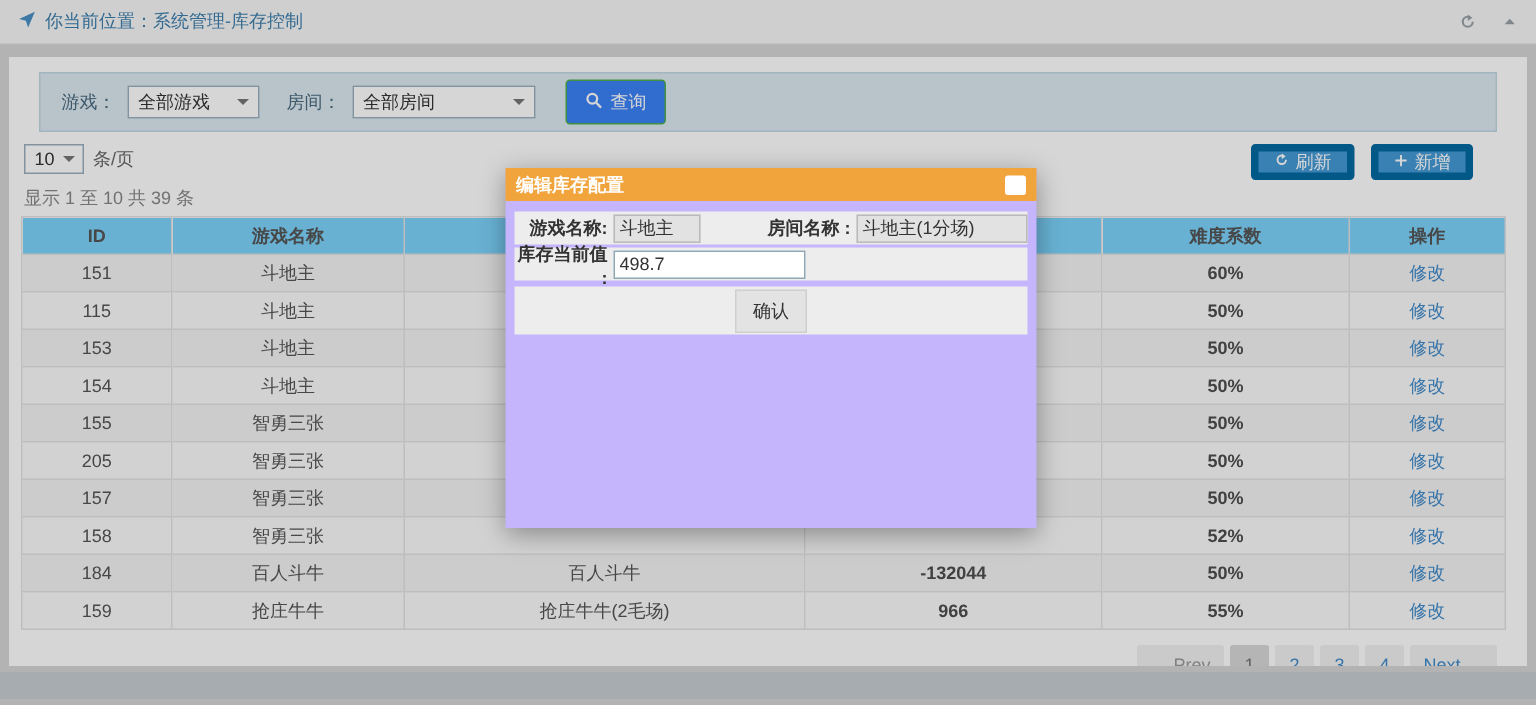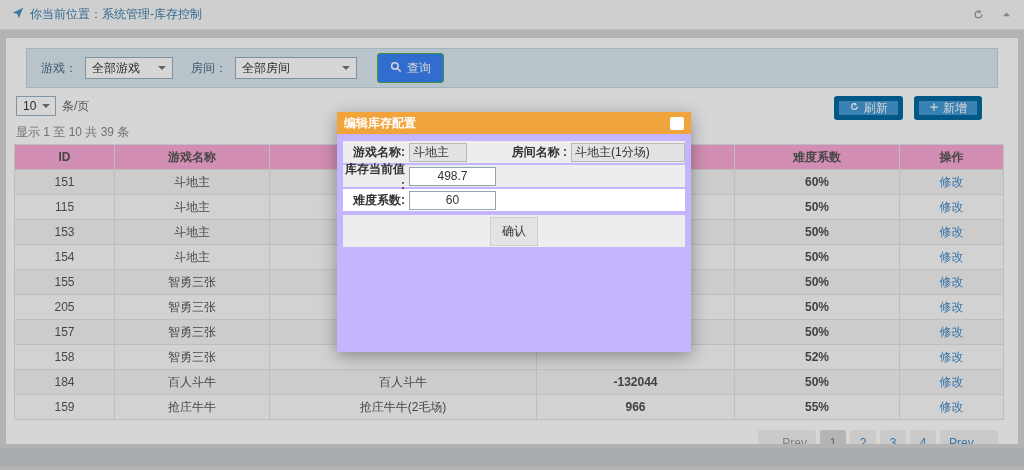--- a/index.html
+++ b/index.html
@@ -31,21 +31,21 @@
   .toolbar { display:flex; justify-content:space-between; align-items:flex-start; margin:6px 22px 0 2px; }
   .pagesize-wrap { display:flex; align-items:center; gap:6px; color:#666; }
   .btn-blue { background:#459ad6; border:5px solid #0369a1; border-radius:3px; color:#fff;
     height:24px; padding:0 10px; display:inline-flex; align-items:center; gap:4px;
     font-size:12px; cursor:pointer; margin-left:8px; }
   .summary { color:#888; margin:4px 0 3px 2px; }
   
   table { width:100%; border-collapse:collapse; table-layout:fixed; font-size:12px; color:#555; }
   th,td { border:1px solid #e3e3e3; height:25px; text-align:center; padding:0 4px;
     overflow:hidden; white-space:nowrap; }
-  th { background:#f9a8d4; font-weight:bold; color:#555; }
+  th { background:#7dd3fc; font-weight:bold; color:#555; }
   tbody tr:nth-child(odd) td { background:#f3f3f3; }
   tbody tr:nth-child(even) td { background:#fbfbfb; }
   td.b { font-weight:bold; color:#4e4e4e; }
   a.modify { color:#428bca; text-decoration:none; cursor:pointer; }
   
   .pagination { display:flex; justify-content:flex-end; gap:4px; margin:10px 6px 0 0; }
   .page-btn { min-width:26px; height:26px; display:flex; align-items:center; justify-content:center;
     padding:0 9px; background:#f1f1f1; color:#428bca; cursor:pointer; border-radius:2px; }
   .page-btn.disabled { color:#9a9a9a; }
   .page-btn.active { background:#d8d8d8; color:#777; }
@@ -62,21 +62,21 @@
   .modal-close { width:14px; height:13px; background:#fff; border-radius:2px; cursor:pointer; }
   .modal-body { padding:7px 6px; }
   .form-row { display:flex; align-items:center; height:22px; margin-bottom:2px;
     background:#ededed; color:#333; }
   .form-row.white { background:#fff; }
   .form-row label { font-weight:bold; text-align:right; padding-right:4px; }
   .lbl-a { width:66px; } .lbl-b { width:72px; } .lbl-c { width:66px; }
   .inp { height:19px; border:1px solid #8fa6b5; background:#fff; font-size:12px;
     padding:0 3px; font-family:inherit; color:#333; }
   .inp.ro { background:#e2e2e2; border-color:#b9b9b9; }
-  .w-game { width:58px; } .w-room { width:114px; } .w-num { width:87px;text-align:center; }
+  .w-game { width:58px; } .w-room { width:114px; } .w-num { width:128px; }
   .spacer { flex:1; }
   .confirm-row { height:32px; display:flex; align-items:center; justify-content:center;
     background:#ededed; margin-top:4px; }
   .btn-confirm { background:#e3e3e3; border:1px solid #cfcfcf; color:#333; font-size:12px;
     padding:5px 11px; cursor:pointer; font-family:inherit; }
 </style>
 </head>
 <body>
 
 <div class="topbar">
@@ -259,21 +259,21 @@
   </table>
 
   <div class="pagination">
     <div class="page-btn disabled">← Prev</div>
     <div class="pages">
         <div class="page-btn active">1</div>
         <div class="page-btn">2</div>
         <div class="page-btn">3</div>
         <div class="page-btn">4</div>
       </div>
-    <div class="page-btn">Prev →</div>
+    <div class="page-btn">Next →</div>
   </div>
 </div>
 
 <div class="footer"></div>
 
 <div class="overlay"></div>
 
 <div class="modal">
   <div class="modal-header">
     <span class="modal-title">编辑库存配置</span>
@@ -285,22 +285,17 @@
       <input class="inp ro w-game" readonly="" value="斗地主" style="">
       <span class="spacer"></span>
       <label class="lbl-b">房间名称 :</label>
       <input class="inp ro w-room" readonly="" value="斗地主(1分场)" style="">
     </div>
     <div class="form-row">
       <label class="lbl-c">库存当前值 :</label>
       <input class="inp w-num" value="498.7" style="">
       <span class="spacer"></span>
     </div>
-    <div class="form-row white">
-      <label class="lbl-c">难度系数:</label>
-      <input class="inp w-num" value="60" style="">
-      <span class="spacer"></span>
-    </div>
     <div class="confirm-row">
       <button class="btn-confirm">确认</button>
     </div>
   </div>
 </div>
 
 </body></html>

